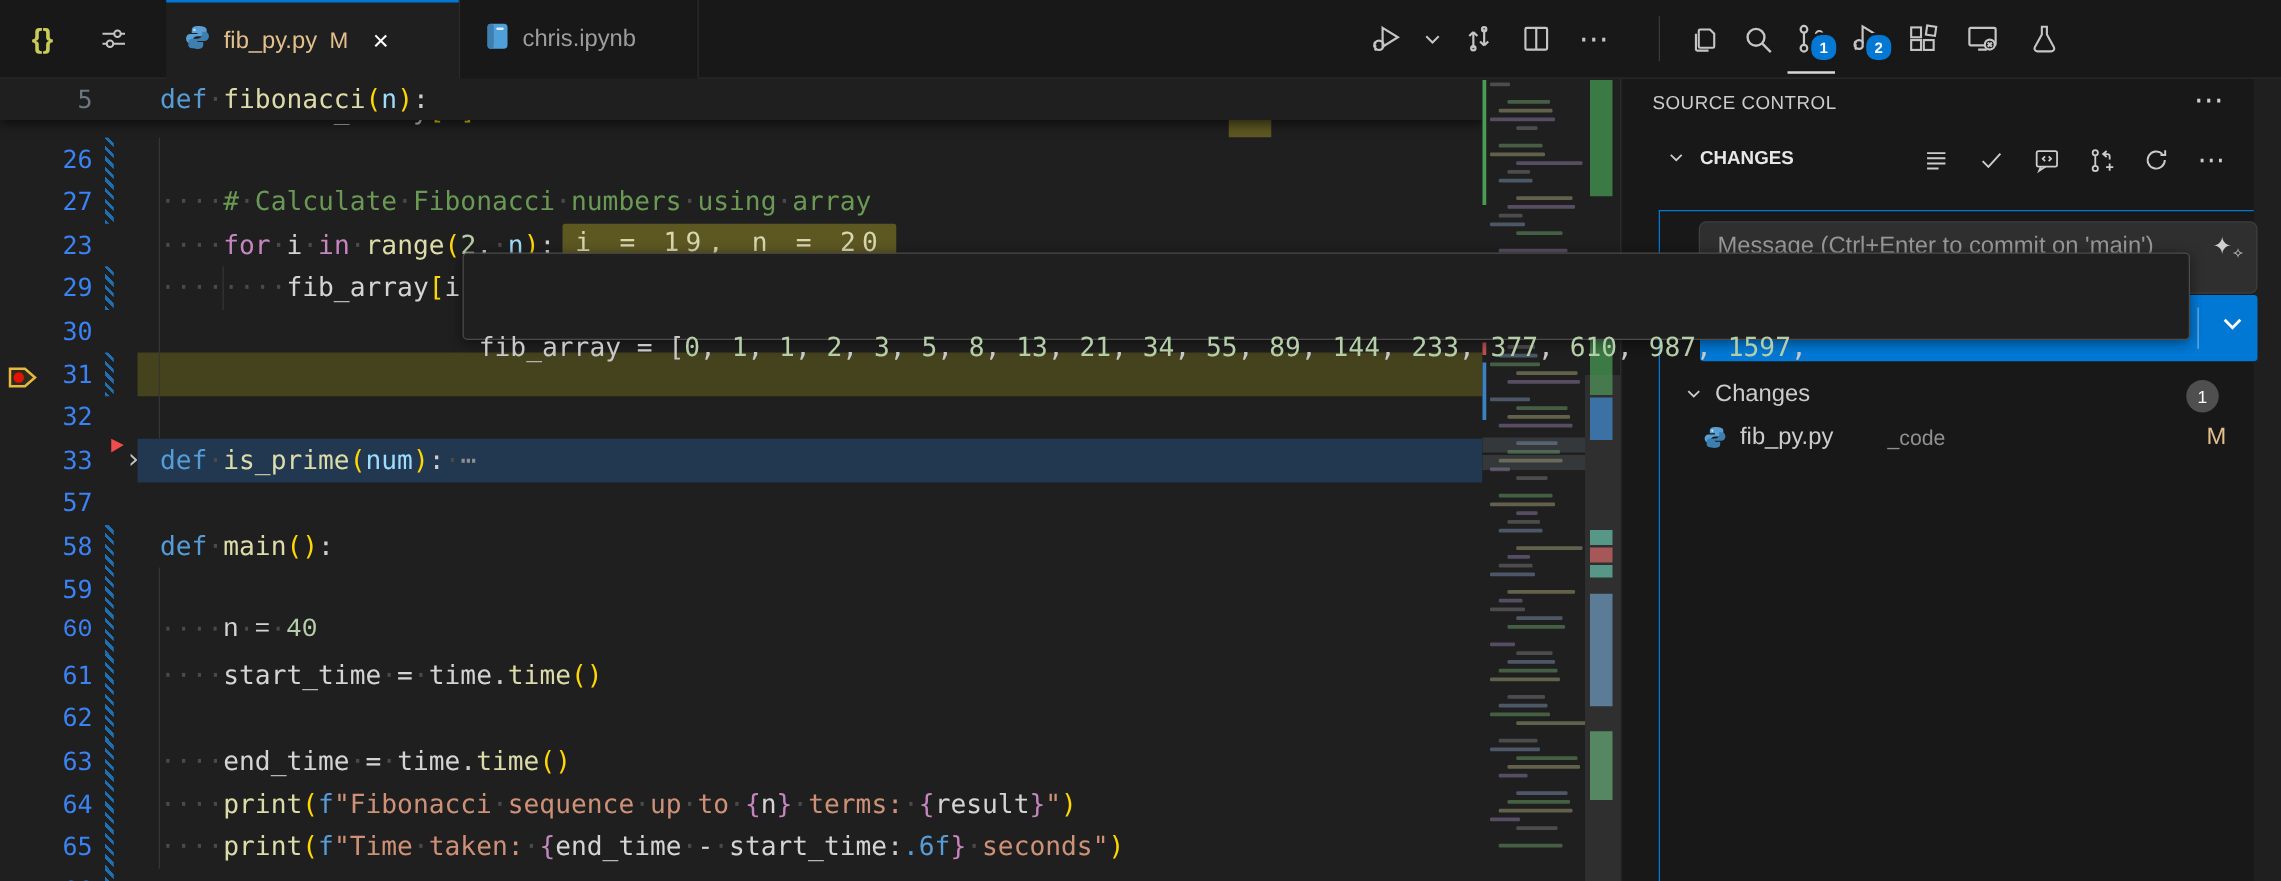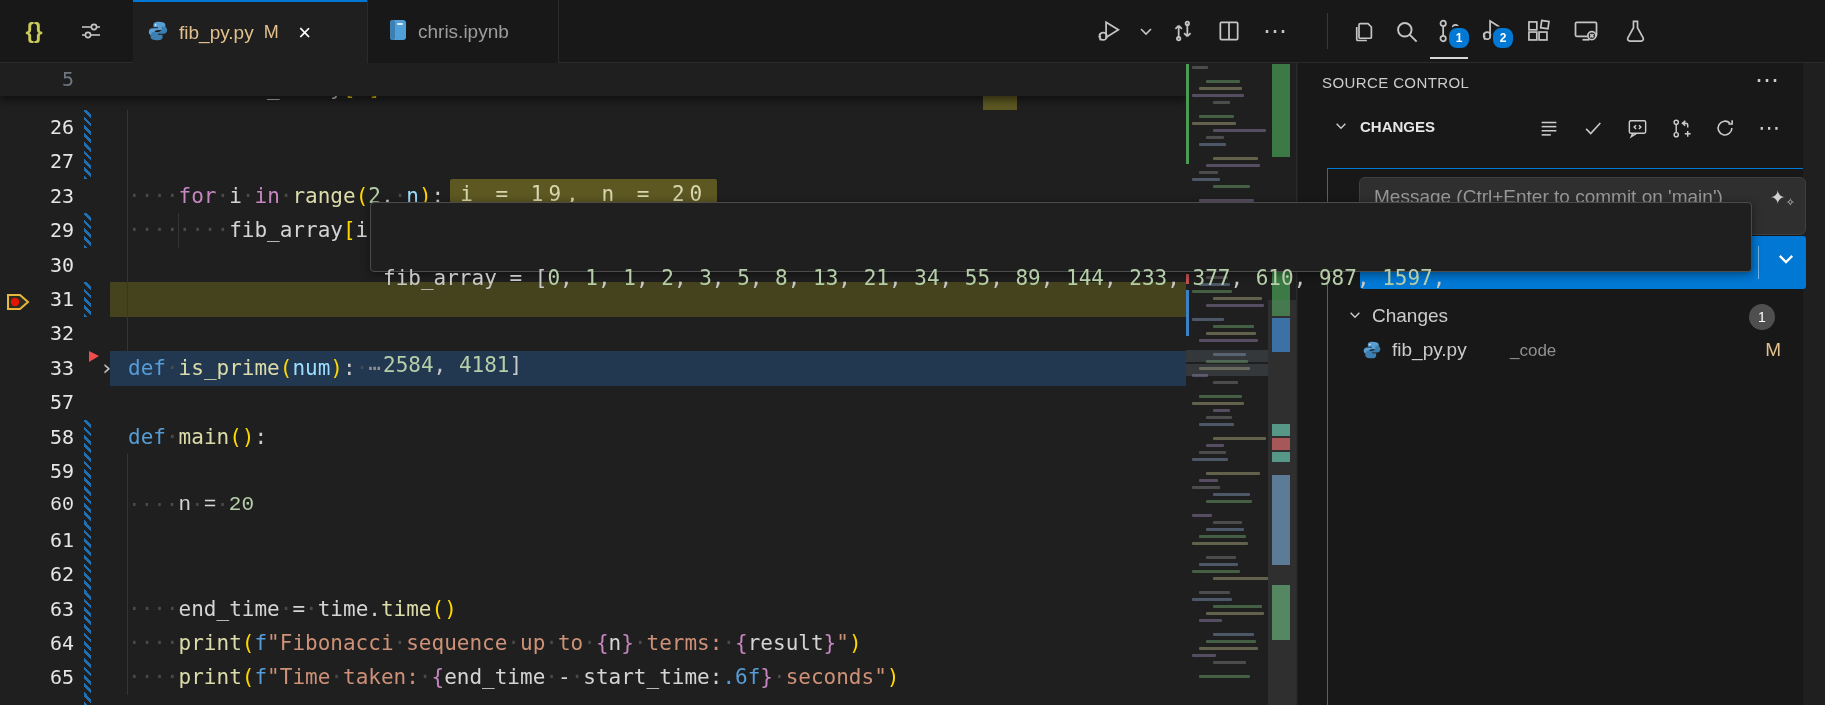--- a/index.html
+++ b/index.html
@@ -21,21 +21,21 @@
   .tmod{font-size:18px;margin-left:10px;}
   .tclose{margin-left:14px;color:#ffffff;font-size:22px;width:24px;text-align:center;cursor:pointer;}
   .divider-v{position:absolute;top:13px;height:36px;width:1px;background:#383838;}
   .badge{position:absolute;right:-7px;bottom:-4px;min-width:20px;height:20px;border-radius:10px;background:#0078d4;color:#fff;
          font-size:12px;font-weight:bold;line-height:20px;text-align:center;border:2px solid #181818;}
   .act-underline{position:absolute;height:2px;background:#d7d7d7;top:57px;}
 
   
   .editor{position:absolute;left:0;top:62px;width:1297px;height:643px;background:#1f1f1f;overflow:hidden;border-right:1px solid #2b2b2b;box-sizing:border-box;}
   .row{position:absolute;left:0;width:1186px;height:35px;line-height:34px;font-size:21px;}
-  .row .num{position:absolute;left:0;top:0;width:74px;text-align:right;color:#e5e5e5;font-size:20px;cursor:pointer;}
+  .row .num{position:absolute;left:0;top:0;width:74px;text-align:right;color:#3b82f6;font-size:20px;cursor:pointer;}
   .row .code{position:absolute;left:128px;top:0;white-space:pre;}
   .stripe{position:absolute;left:84px;top:0;width:7px;height:100%;
           background:repeating-linear-gradient(45deg,#1f6fb3 0 2.5px,rgba(0,0,0,0) 2.5px 6px);}
   .guide{position:absolute;top:0;width:1px;height:100%;background:#353535;}
   .hl-cur{position:absolute;left:110px;right:0;top:0;height:100%;background:#45431d;}
   .hl-sel{position:absolute;left:110px;right:0;top:0;height:100%;background:#223750;}
   .chip{display:inline-block;background:#5d5722;color:#d7d7af;padding:0 10px;margin-left:6px;border-radius:2px;line-height:30px;vertical-align:top;}
   .chip.wide{letter-spacing:5px;}
   .flag{position:absolute;left:89px;top:0;width:0;height:0;border-left:10px solid #f14c4c;border-top:5px solid transparent;border-bottom:6px solid transparent;}
   .foldchev{position:absolute;left:100px;top:0;color:#c5c5c5;font-size:22px;cursor:pointer;}
@@ -221,20 +221,21 @@
         <div class="row" style="top: 48px;">
           <div class="guide" style="left: 127px;"></div>
           <div class="stripe"></div>
           <span class="num">26</span>
           <span class="code"></span>
         </div>
         <div class="row" style="top: 82.4px;">
           <div class="guide" style="left: 127px;"></div>
           <div class="stripe"></div>
           <span class="num">27</span>
+          <span class="code"><span class="ws">····</span><span class="tk-com">#</span><span class="ws">·</span><span class="tk-com">Calculate</span><span class="ws">·</span><span class="tk-com">Fibonacci</span><span class="ws">·</span><span class="tk-com">numbers</span><span class="ws">·</span><span class="tk-com">using</span><span class="ws">·</span><span class="tk-com">array</span></span>
         </div>
         <div class="row" style="top: 116.8px;">
           <div class="guide" style="left: 127px;"></div>
           <span class="num">23</span>
           <span class="code"><span class="ws">····</span><span class="tk-ctrl">for</span><span class="ws">·</span><span class="tk-var">i</span><span class="ws">·</span><span class="tk-ctrl">in</span><span class="ws">·</span><span class="tk-fn">range</span><span class="tk-brk">(</span><span class="tk-num">2</span><span class="tk-txt">,</span><span class="ws">·</span><span class="tk-param">n</span><span class="tk-brk">)</span><span class="tk-txt">:</span><span class="chip wide">i = 19, n = 20</span></span>
         </div>
         <div class="row" style="top: 151.2px;">
           <div class="guide" style="left: 127px;"></div>
           <div class="guide" style="left: 178px;"></div>
           <div class="stripe"></div>
@@ -279,26 +280,27 @@
         </div>
         <div class="row" style="top: 392px;">
           <div class="guide" style="left: 127px;"></div>
           <div class="stripe"></div>
           <span class="num">59</span>
         </div>
         <div class="row" style="top: 426.4px; font-family: Liberation Mono, monospace;">
           <div class="guide" style="left: 127px;"></div>
           <div class="stripe"></div>
           <span class="num">60</span>
-          <span class="code"><span class="ws">····</span><span class="tk-var">n</span><span class="ws">·</span><span class="tk-op">=</span><span class="ws">·</span><span class="tk-num">20</span></span>
+          <span class="code"><span class="ws">····</span><span class="tk-var">n</span><span class="ws">·</span><span class="tk-op">=</span><span class="ws">·</span><span class="tk-num">40</span></span>
         </div>
         <div class="row" style="top: 460.8px;">
           <div class="guide" style="left: 127px;"></div>
           <div class="stripe"></div>
           <span class="num">61</span>
+          <span class="code"><span class="ws">····</span><span class="tk-var">start_time</span><span class="ws">·</span><span class="tk-op">=</span><span class="ws">·</span><span class="tk-mod">time</span><span class="tk-txt">.</span><span class="tk-fn">time</span><span class="tk-brk">()</span></span>
         </div>
         <div class="row" style="top: 495.2px;">
           <div class="guide" style="left: 127px;"></div>
           <div class="stripe"></div>
           <span class="num">62</span>
         </div>
         <div class="row" style="top: 529.6px;">
           <div class="guide" style="left: 127px;"></div>
           <div class="stripe"></div>
           <span class="num">63</span>
@@ -318,20 +320,21 @@
         </div>
         <div class="row" style="top: 632.8px;">
           <div class="stripe"></div>
           <span class="num">66</span>
           <span class="code"></span>
         </div>
       </div>
 
     <div class="sticky">
       <span class="num">5</span>
+      <span class="code" id="sticky-code"><span class="tk-kw">def</span><span class="ws">·</span><span class="tk-fn">fibonacci</span><span class="tk-brk">(</span><span class="tk-param">n</span><span class="tk-brk">)</span><span class="tk-txt">:</span></span>
     </div>
     <div class="sliver">
       <div class="inner" id="sliver-code"><span class="ws">········</span><span class="tk-var">fib_array</span><span class="tk-brk">[</span><span class="tk-num">1</span><span class="tk-brk">]</span><span class="ws">·</span><span class="tk-op">=</span><span class="ws">·</span><span class="tk-num">1</span></div>
       <div class="patch"></div>
     </div>
 
     <div class="minimap" id="minimap">
         <div class="mm-row" style="top: 4px; left: 6px; width: 16px; background: rgb(107, 107, 107);"></div>
         <div class="mm-row" style="top: 18px; left: 20px; width: 34px; background: rgb(93, 138, 93);"></div>
         <div class="mm-row" style="top: 25px; left: 13px; width: 43px; background: rgb(143, 143, 106);"></div>
@@ -511,16 +514,15 @@
         </svg>
       </span>
       <span class="file-name">fib_py.py</span>
       <span class="file-path">_code</span>
       <span class="file-status">M</span>
     </div>
   </div>
 
   <div class="dbg-tooltip mono">
     <div id="tt1"><span class="tt-txt">fib_array = [</span><span class="tt-num">0</span><span class="tt-txt">, </span><span class="tt-num">1</span><span class="tt-txt">, </span><span class="tt-num">1</span><span class="tt-txt">, </span><span class="tt-num">2</span><span class="tt-txt">, </span><span class="tt-num">3</span><span class="tt-txt">, </span><span class="tt-num">5</span><span class="tt-txt">, </span><span class="tt-num">8</span><span class="tt-txt">, </span><span class="tt-num">13</span><span class="tt-txt">, </span><span class="tt-num">21</span><span class="tt-txt">, </span><span class="tt-num">34</span><span class="tt-txt">, </span><span class="tt-num">55</span><span class="tt-txt">, </span><span class="tt-num">89</span><span class="tt-txt">, </span><span class="tt-num">144</span><span class="tt-txt">, </span><span class="tt-num">233</span><span class="tt-txt">, </span><span class="tt-num">377</span><span class="tt-txt">, </span><span class="tt-num">610</span><span class="tt-txt">, </span><span class="tt-num">987</span><span class="tt-txt">, </span><span class="tt-num">1597</span><span class="tt-txt">,</span></div>
-    <div id="tt2"><span class="tt-num">2584</span><span class="tt-txt">, </span><span class="tt-num">4181</span><span class="tt-txt">]</span></div>
   </div>
 
 </div>
 
 </body></html>

